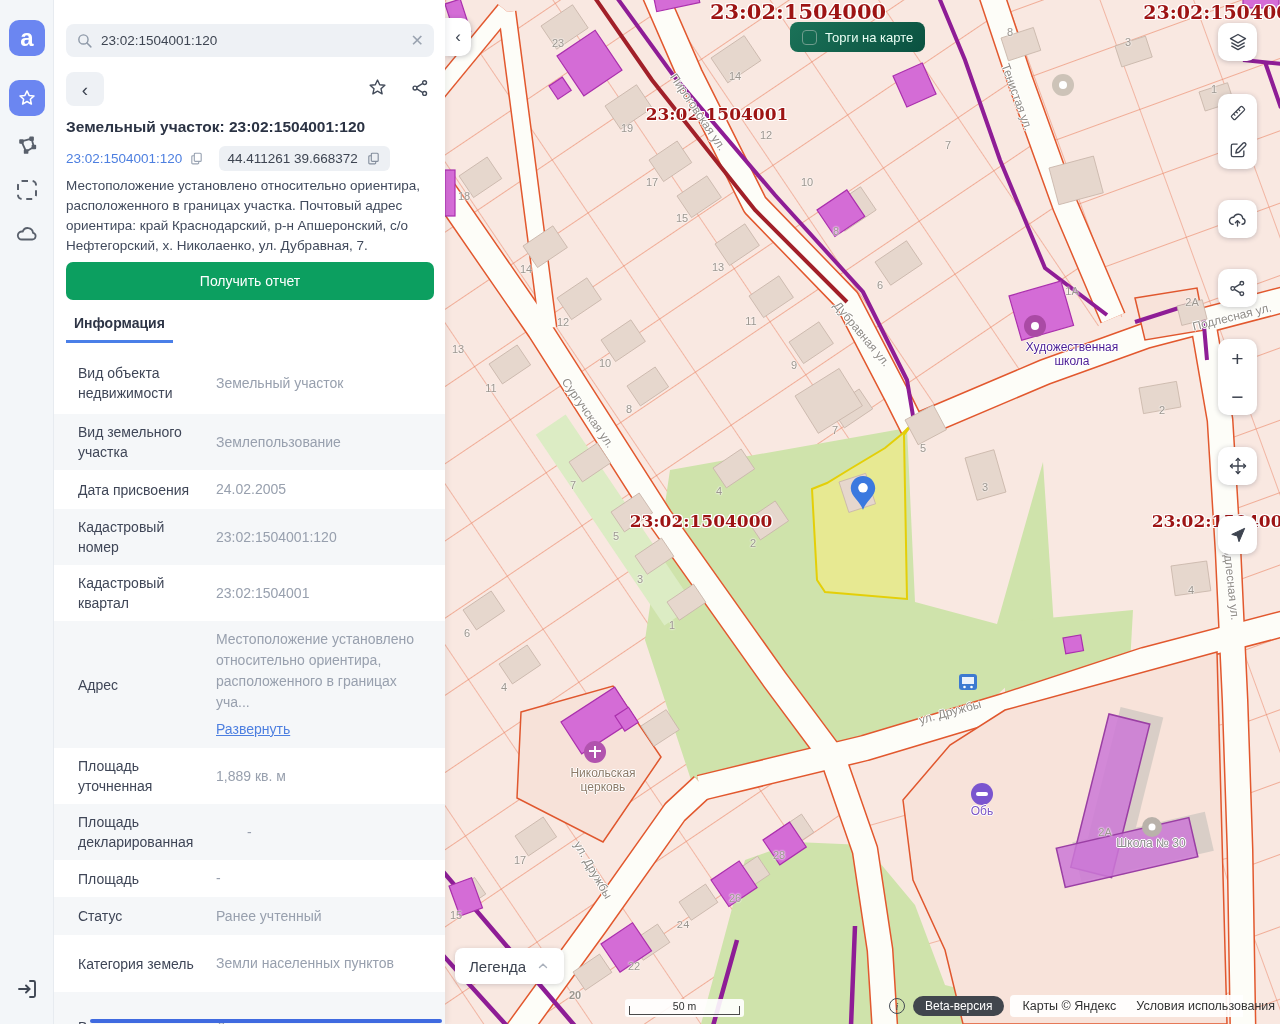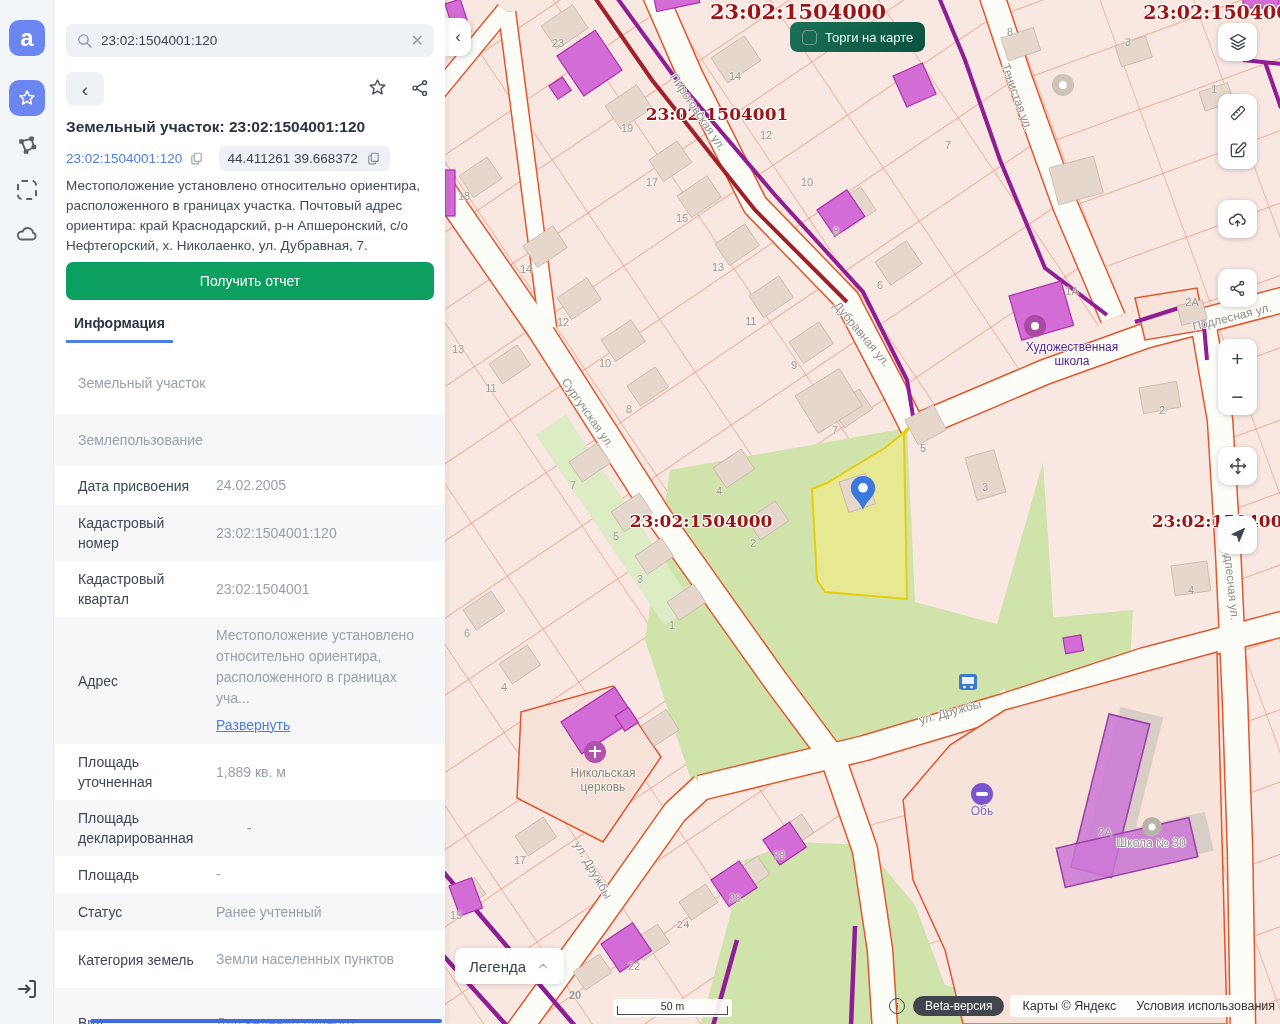--- a/index.html
+++ b/index.html
@@ -61,21 +61,21 @@
   .toggle .tg-label { color:#eafff5; font-size:13px; }
 
   .ctrls { position:absolute; left:773px; top:0; width:39px; z-index:6; }
   .ctrl, .ctrl-group { position:absolute; left:0; width:39px; background:#fff; border-radius:10px; box-shadow:0 1px 5px rgba(40,40,60,.25); }
   .ctrl { height:38px; border:none; cursor:pointer; display:flex; align-items:center; justify-content:center; }
   .ctrl-group { display:flex; flex-direction:column; }
   .ctrl-group .ctrl { position:static; box-shadow:none; background:transparent; border-radius:10px; }
   .zchar { font-size:21px; color:#3e4450; line-height:1; }
 
   .legend-btn { position:absolute; left:10px; top:948px; height:36px; padding:0 14px; background:#fff; border:none; border-radius:8px; box-shadow:0 1px 5px rgba(40,40,60,.2); display:flex; align-items:center; gap:10px; font-size:15px; color:#3c4350; cursor:pointer; z-index:6; font-family:"Liberation Sans",sans-serif; }
-  .scalebar { position:absolute; left:168px; top:999px; width:119px; height:18px; background:rgba(255,255,255,.9); border-radius:3px; z-index:6; font-size:10.5px; color:#2f2f2f; text-align:center; line-height:15px; }
+  .scalebar { position:absolute; left:180px; top:999px; width:119px; height:18px; background:rgba(255,255,255,.9); border-radius:3px; z-index:6; font-size:10.5px; color:#2f2f2f; text-align:center; line-height:15px; }
   .scalebar .bracket { position:absolute; left:4px; right:4px; bottom:2px; height:9px; border-left:1.5px solid #4a4a4a; border-right:1.5px solid #4a4a4a; border-bottom:1.5px solid #4a4a4a; }
   .attr { position:absolute; left:444px; top:994px; height:24px; display:flex; align-items:center; z-index:6; }
   .info-i { width:16px; height:16px; border:1.3px solid #454b54; border-radius:50%; color:#454b54; font-size:11px; line-height:14px; text-align:center; font-style:italic; font-family:"Liberation Serif",serif; }
   .beta { margin-left:8px; background:#41464d; color:#fff; font-size:12px; padding:3px 12px; border-radius:10px; }
   .attr-strip { margin-left:6px; background:rgba(255,255,255,.92); height:22px; display:flex; align-items:center; gap:20px; padding:0 10px 0 12px; border-radius:4px 0 0 4px; width:233px; }
   .attr-strip span, .attr-strip a { font-size:12.5px; color:#333; text-decoration:none; white-space:nowrap; }
 </style>
 </head>
 <body>
 
@@ -161,23 +161,25 @@
         </button>
       </span>
     </div>
     <p class="desc">Местоположение установлено относительно ориентира, расположенного в границах участка. Почтовый адрес ориентира: край Краснодарский, р-н Апшеронский, с/о Нефтегорский, х. Николаенко, ул. Дубравная, 7.</p>
     <button class="report">Получить отчет</button>
     <div class="tabs">
       <span class="tab">Информация</span>
     </div>
     <div id="info-table">
         <div class="irow" style="min-height: 62px;">
+          <div class="lbl">Вид объекта недвижимости</div>
           <div class="val">Земельный участок</div>
         </div>
         <div class="irow striped" style="min-height: 52px;">
+          <div class="lbl">Вид земельного участка</div>
           <div class="val">Землепользование</div>
         </div>
         <div class="irow" style="min-height: 39px;">
           <div class="lbl">Дата присвоения</div>
           <div class="val">24.02.2005</div>
         </div>
         <div class="irow striped" style="min-height: 53px;">
           <div class="lbl">Кадастровый номер</div>
           <div class="val">23:02:1504001:120</div>
         </div>

